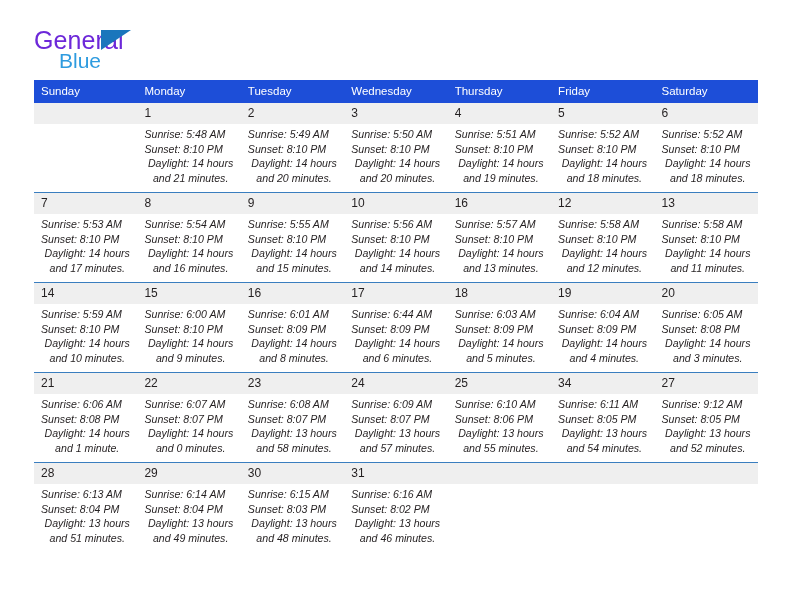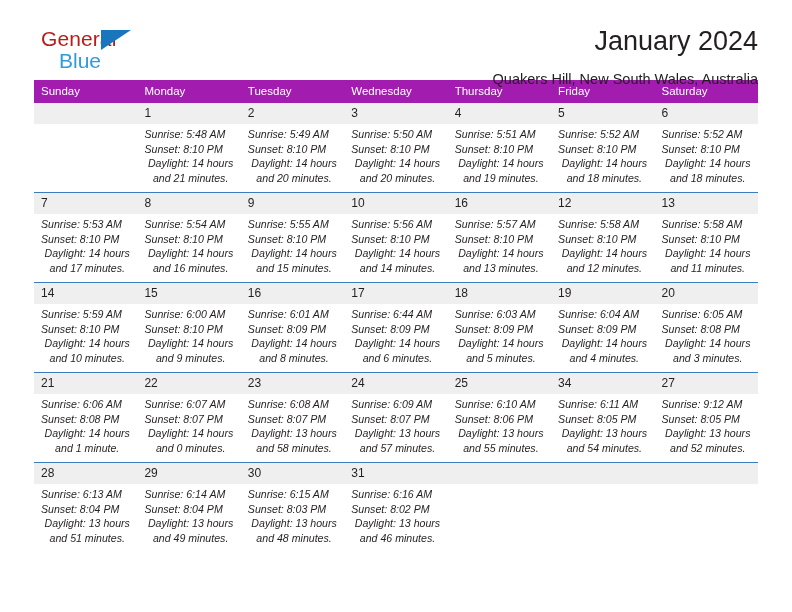--- a/index.html
+++ b/index.html
@@ -32,25 +32,25 @@
     box-sizing: border-box;
   }
   .brand {
     position: relative;
     width: 130px;
     height: 48px;
     flex: 0 0 auto;
   }
   .brand-general {
     position: absolute;
-    left: 7px;
+    left: 0;
     top: 2px;
-    font-size: 21px;
+    font-size: 25px;
     letter-spacing: .1px;
-    color: #b91c1c;
+    color: #6d28d9;
     line-height: 1;
   }
   .brand-tri {
     position: absolute;
     left: 67px;
     top: 4px;
     width: 0;
     height: 0;
     border-left: 30px solid #1a76bc;
     border-bottom: 20px solid transparent;
@@ -84,21 +84,21 @@
   }
 
   
   .calendar {
     width: 724px;
     border-collapse: collapse;
     table-layout: fixed;
     margin-top: 8px;
   }
   .calendar th {
-    background: #a21caf;
+    background: #1d4ed8;
     color: #ffffff;
     font-weight: normal;
     font-size: 11.5px;
     text-align: left;
     padding: 5px 0 6px 7px;
     height: 12px;
     border: 0;
   }
   .calendar td {
     vertical-align: top;
@@ -148,24 +148,20 @@
 <div class="page">
 
   <div class="topbar">
 
     <div class="brand">
       <span class="brand-general">General</span>
       <span class="brand-tri"></span>
       <span class="brand-blue">Blue</span>
     </div>
 
-    <div class="titles">
-      <div class="cal-title">January 2024</div>
-      <div class="cal-subtitle">Quakers Hill, New South Wales, Australia</div>
-    </div>
 
   </div>
 
   <table class="calendar">
     <thead>
       <tr>
         <th>Sunday</th>
         <th>Monday</th>
         <th>Tuesday</th>
         <th>Wednesday</th>

